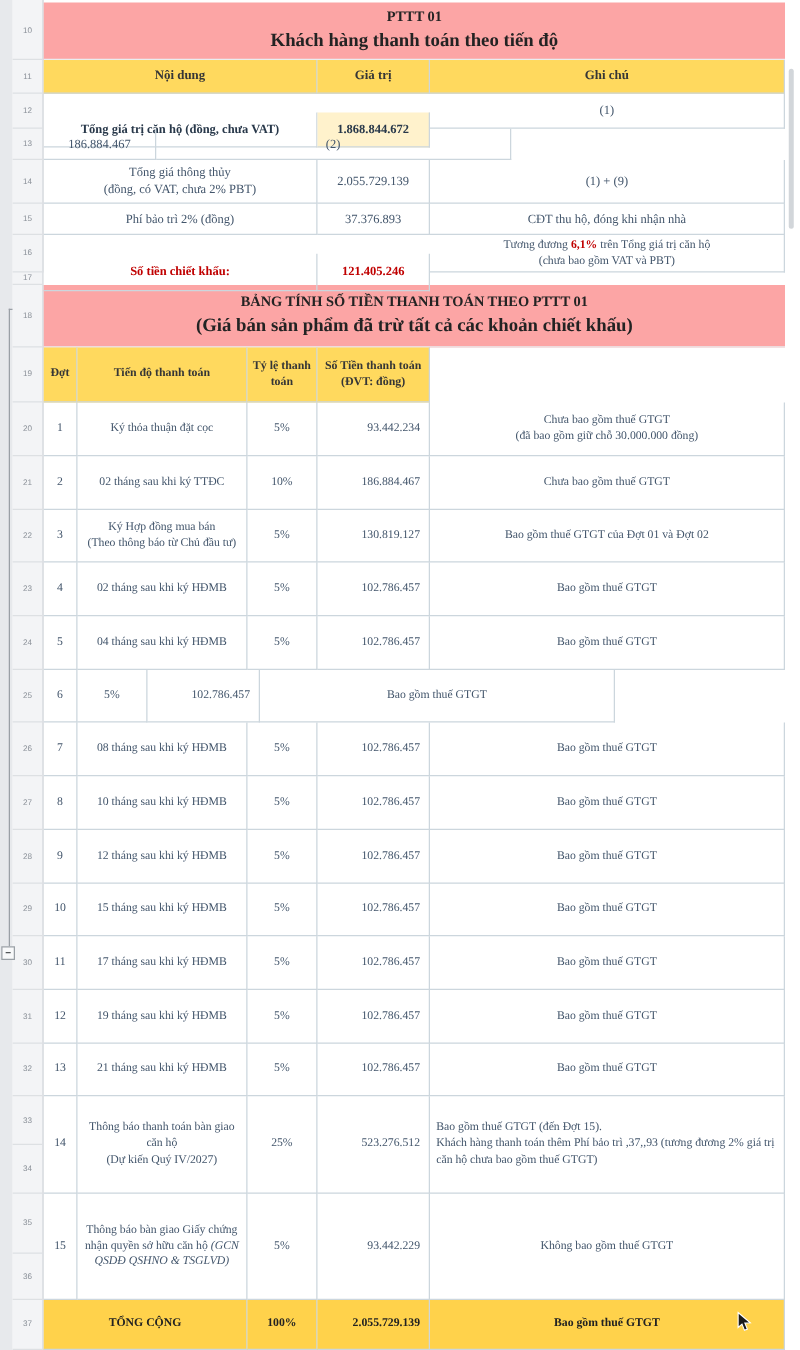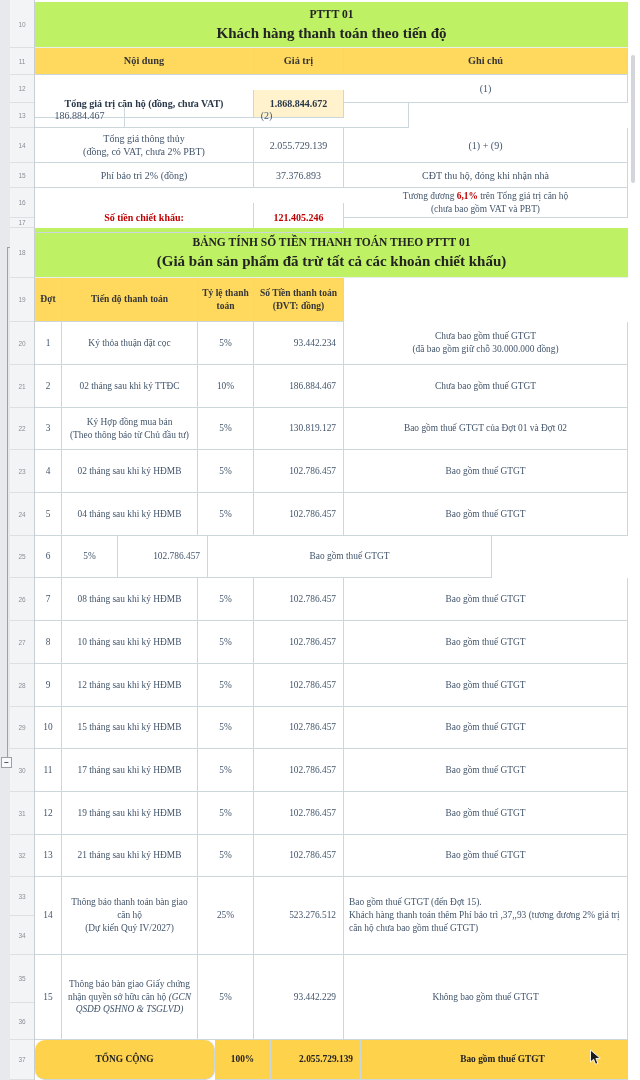--- a/index.html
+++ b/index.html
@@ -20,21 +20,21 @@
   .gspacer{border-bottom:none;}
   
   .content{flex:none;width:593px;background:#fff;}
   .row{display:flex;box-sizing:border-box;}
   .cell{flex:none;height:100%;box-sizing:border-box;display:flex;align-items:center;justify-content:center;
     text-align:center;white-space:pre-line;padding:1px 3px;overflow:hidden;
     border-right:1px solid #ccd6dd;border-bottom:1px solid #ccd6dd;
     color:#42556b;font-size:10px;line-height:1.3;}
   .t2 .cell{font-size:9.4px;line-height:1.35;}
   .title{box-sizing:border-box;display:flex;flex-direction:column;align-items:center;justify-content:center;
-    background:#bef264;font-weight:bold;color:#232323;border-bottom:1px solid #e9edf0;}
+    background:#fca5a5;font-weight:bold;color:#232323;border-bottom:1px solid #e9edf0;}
   .title .l1{font-size:11.5px;line-height:1.45;}
   .title .l2{font-size:15px;line-height:1.35;}
   .th{background:#FFD95E;font-weight:bold;color:#363636;font-size:10.3px;}
   .t2 .th{font-size:9.5px;}
   .hl{background:#FFF2CC;}
   .b{font-weight:bold;color:#28384a;margin-top:15px;}
   .red{color:#C00000;}
   .sm{font-size:9.4px;}
   .amt{justify-content:flex-end;text-align:right;padding-right:7px;}
   .leftal{justify-content:flex-start;text-align:left;padding-left:5px;}
@@ -238,21 +238,21 @@
 Khách hàng thanh toán thêm Phí bảo trì ,37,,93 (tương đương 2% giá trị căn hộ chưa bao gồm thuế GTGT)</div>
         </div>
         <div class="row" style="height: 85px;">
           <div class="cell" style="width: 27px;">15</div>
           <div class="cell" style="width: 136px;"><span><span>Thông báo bàn giao Giấy chứng nhận quyền sở hữu căn hộ </span><span class="ital">(GCN QSDĐ QSHNO &amp; TSGLVD)</span></span></div>
           <div class="cell" style="width: 56px;">5%</div>
           <div class="cell amt" style="width: 90px;">93.442.229</div>
           <div class="cell" style="width: 284px;">Không bao gồm thuế GTGT</div>
         </div>
         <div class="row" style="height: 40px;">
-          <div class="cell tot totlbl" style="width: 180px; border-radius: 10px;">TỔNG CỘNG</div>
+          <div class="cell tot totlbl" style="width: 163px;">TỔNG CỘNG</div>
           <div class="cell tot" style="width: 56px;">100%</div>
           <div class="cell tot amt" style="width: 90px;">2.055.729.139</div>
           <div class="cell tot" style="width: 284px;">Bao gồm thuế GTGT</div>
         </div>
       </div>
     </div>
   <div class="rmargin">
     <div class="vscroll"></div>
   </div>
   <svg class="cursor" width="14" height="17" viewBox="0 0 14 17">

